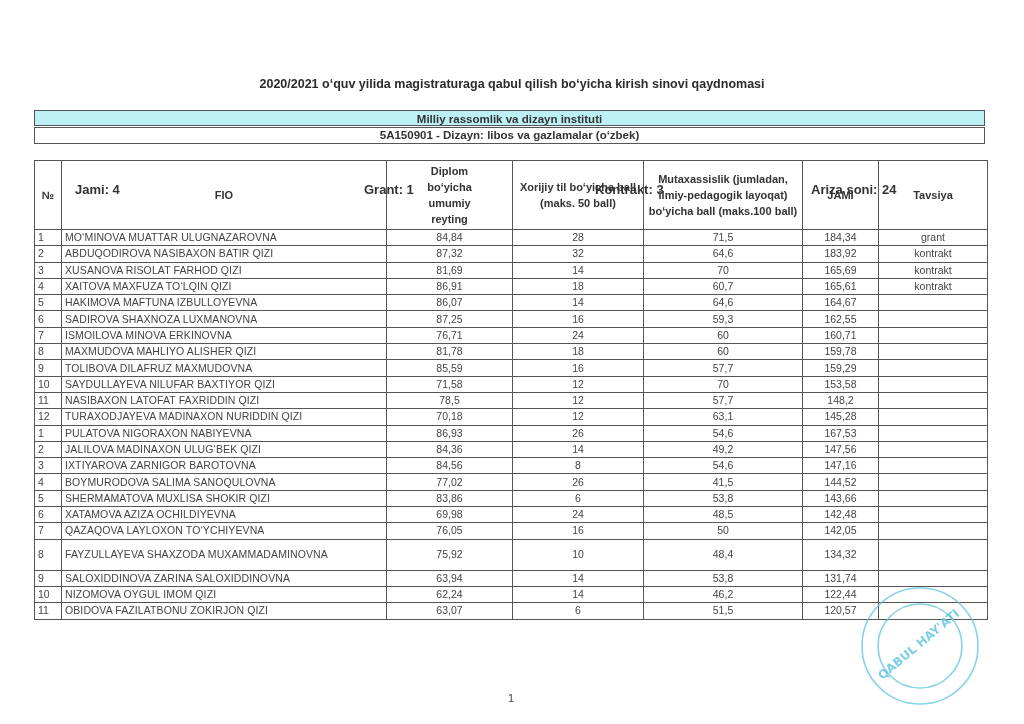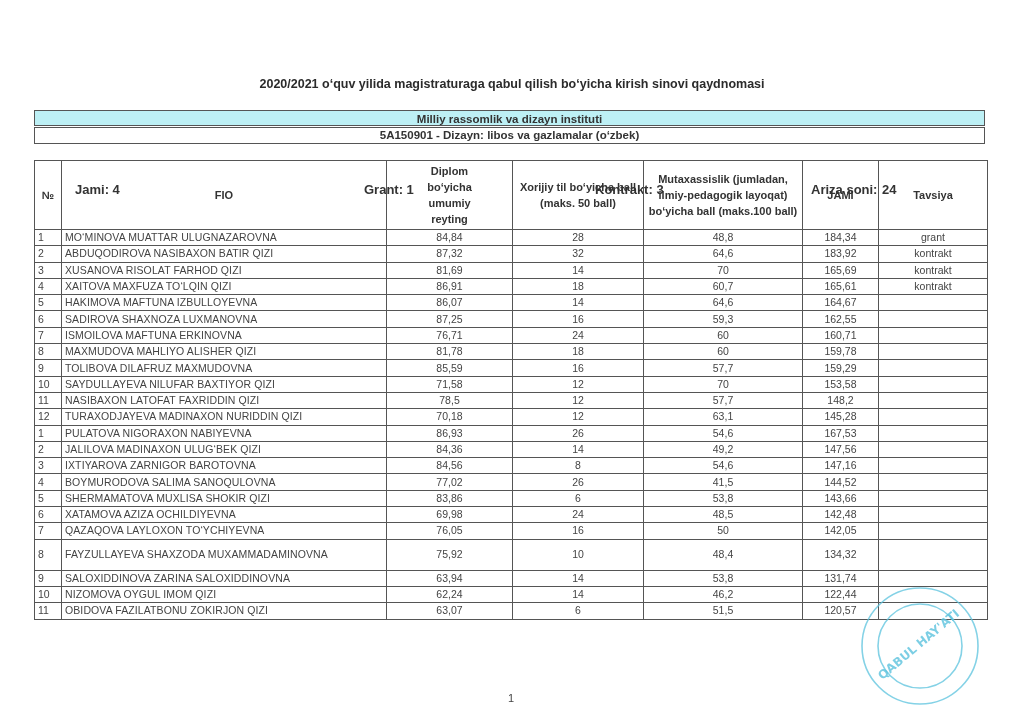--- a/index.html
+++ b/index.html
@@ -71,21 +71,21 @@
       <th>JAMI</th>
       <th>Tavsiya</th>
     </tr>
   </thead>
   <tbody id="rows">
       <tr>
         <td class="num">1</td>
         <td class="name">MO‘MINOVA MUATTAR ULUGNAZAROVNA</td>
         <td class="c">84,84</td>
         <td class="c">28</td>
-        <td class="c">48,8</td>
+        <td class="c">71,5</td>
         <td class="c">184,34</td>
         <td class="c">grant</td>
       </tr>
       <tr>
         <td class="num">2</td>
         <td class="name">ABDUQODIROVA NASIBAXON BATIR QIZI</td>
         <td class="c">87,32</td>
         <td class="c">32</td>
         <td class="c">64,6</td>
         <td class="c">183,92</td>
@@ -122,21 +122,21 @@
         <td class="num">6</td>
         <td class="name">SADIROVA SHAXNOZA LUXMANOVNA</td>
         <td class="c">87,25</td>
         <td class="c">16</td>
         <td class="c">59,3</td>
         <td class="c">162,55</td>
         <td class="c"></td>
       </tr>
       <tr>
         <td class="num">7</td>
-        <td class="name">ISMOILOVA MAFTUNA ERKINOVNA</td>
+        <td class="name">ISMOILOVA MINOVA ERKINOVNA</td>
         <td class="c">76,71</td>
         <td class="c">24</td>
         <td class="c">60</td>
         <td class="c">160,71</td>
         <td class="c"></td>
       </tr>
       <tr>
         <td class="num">8</td>
         <td class="name">MAXMUDOVA MAHLIYO ALISHER QIZI</td>
         <td class="c">81,78</td>

